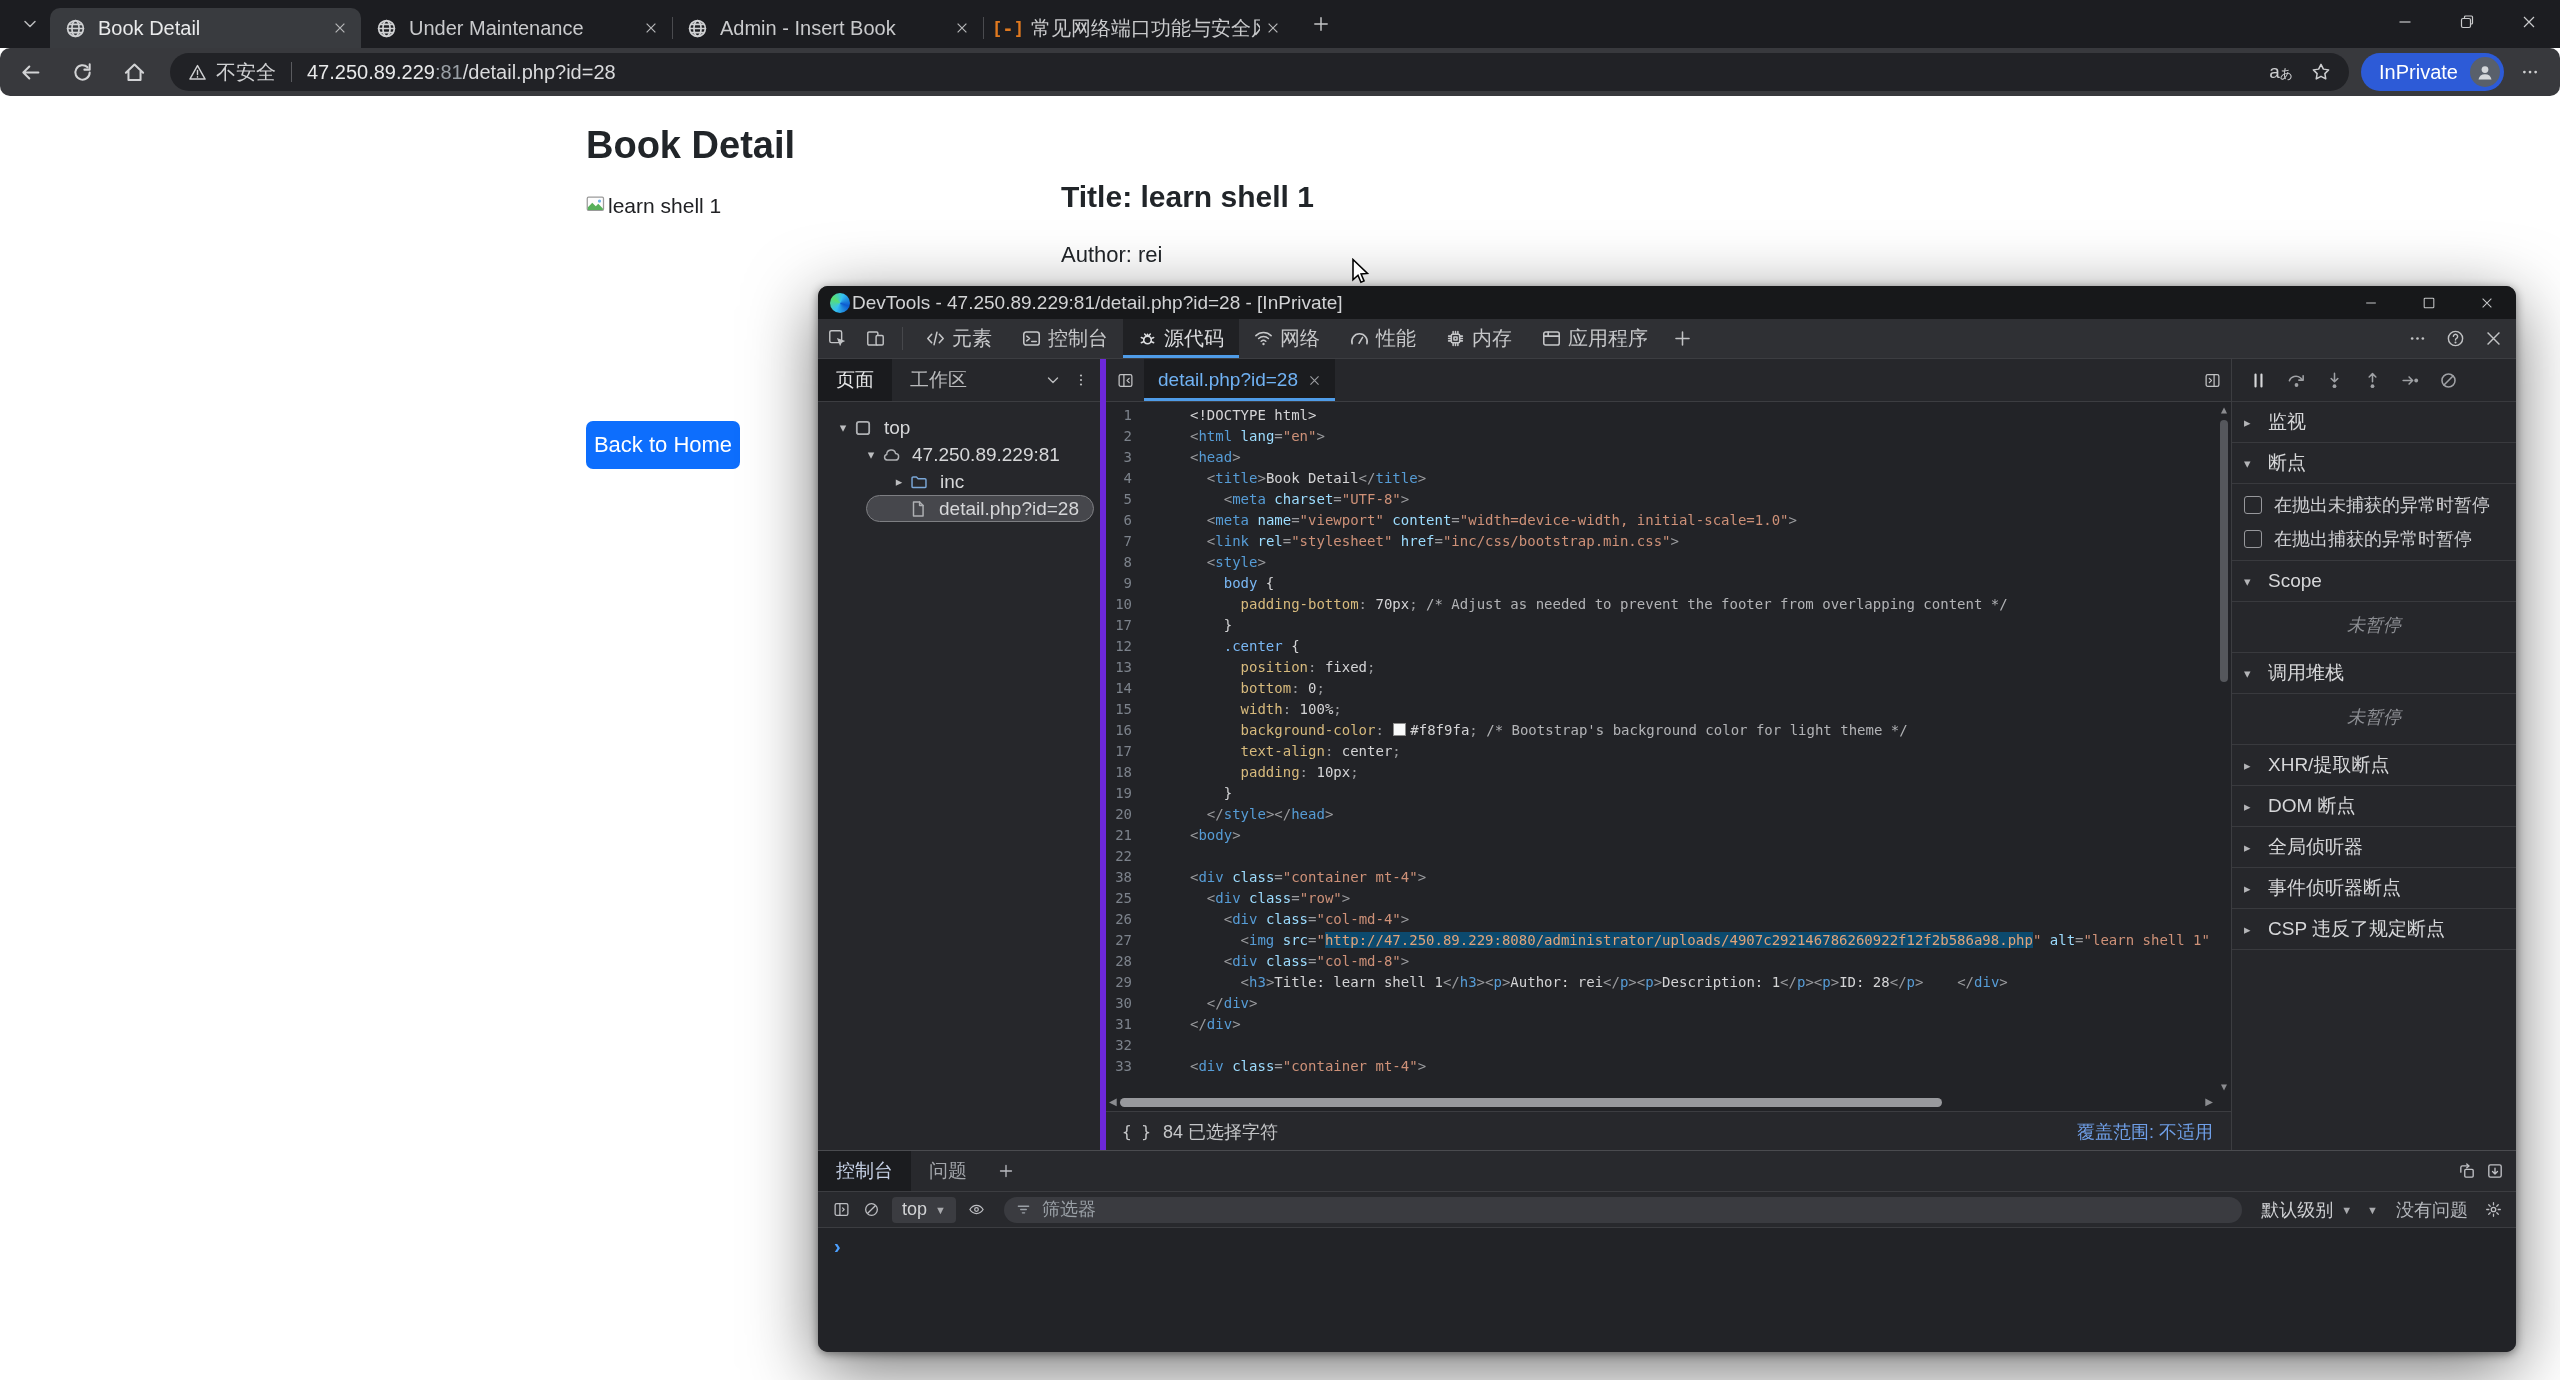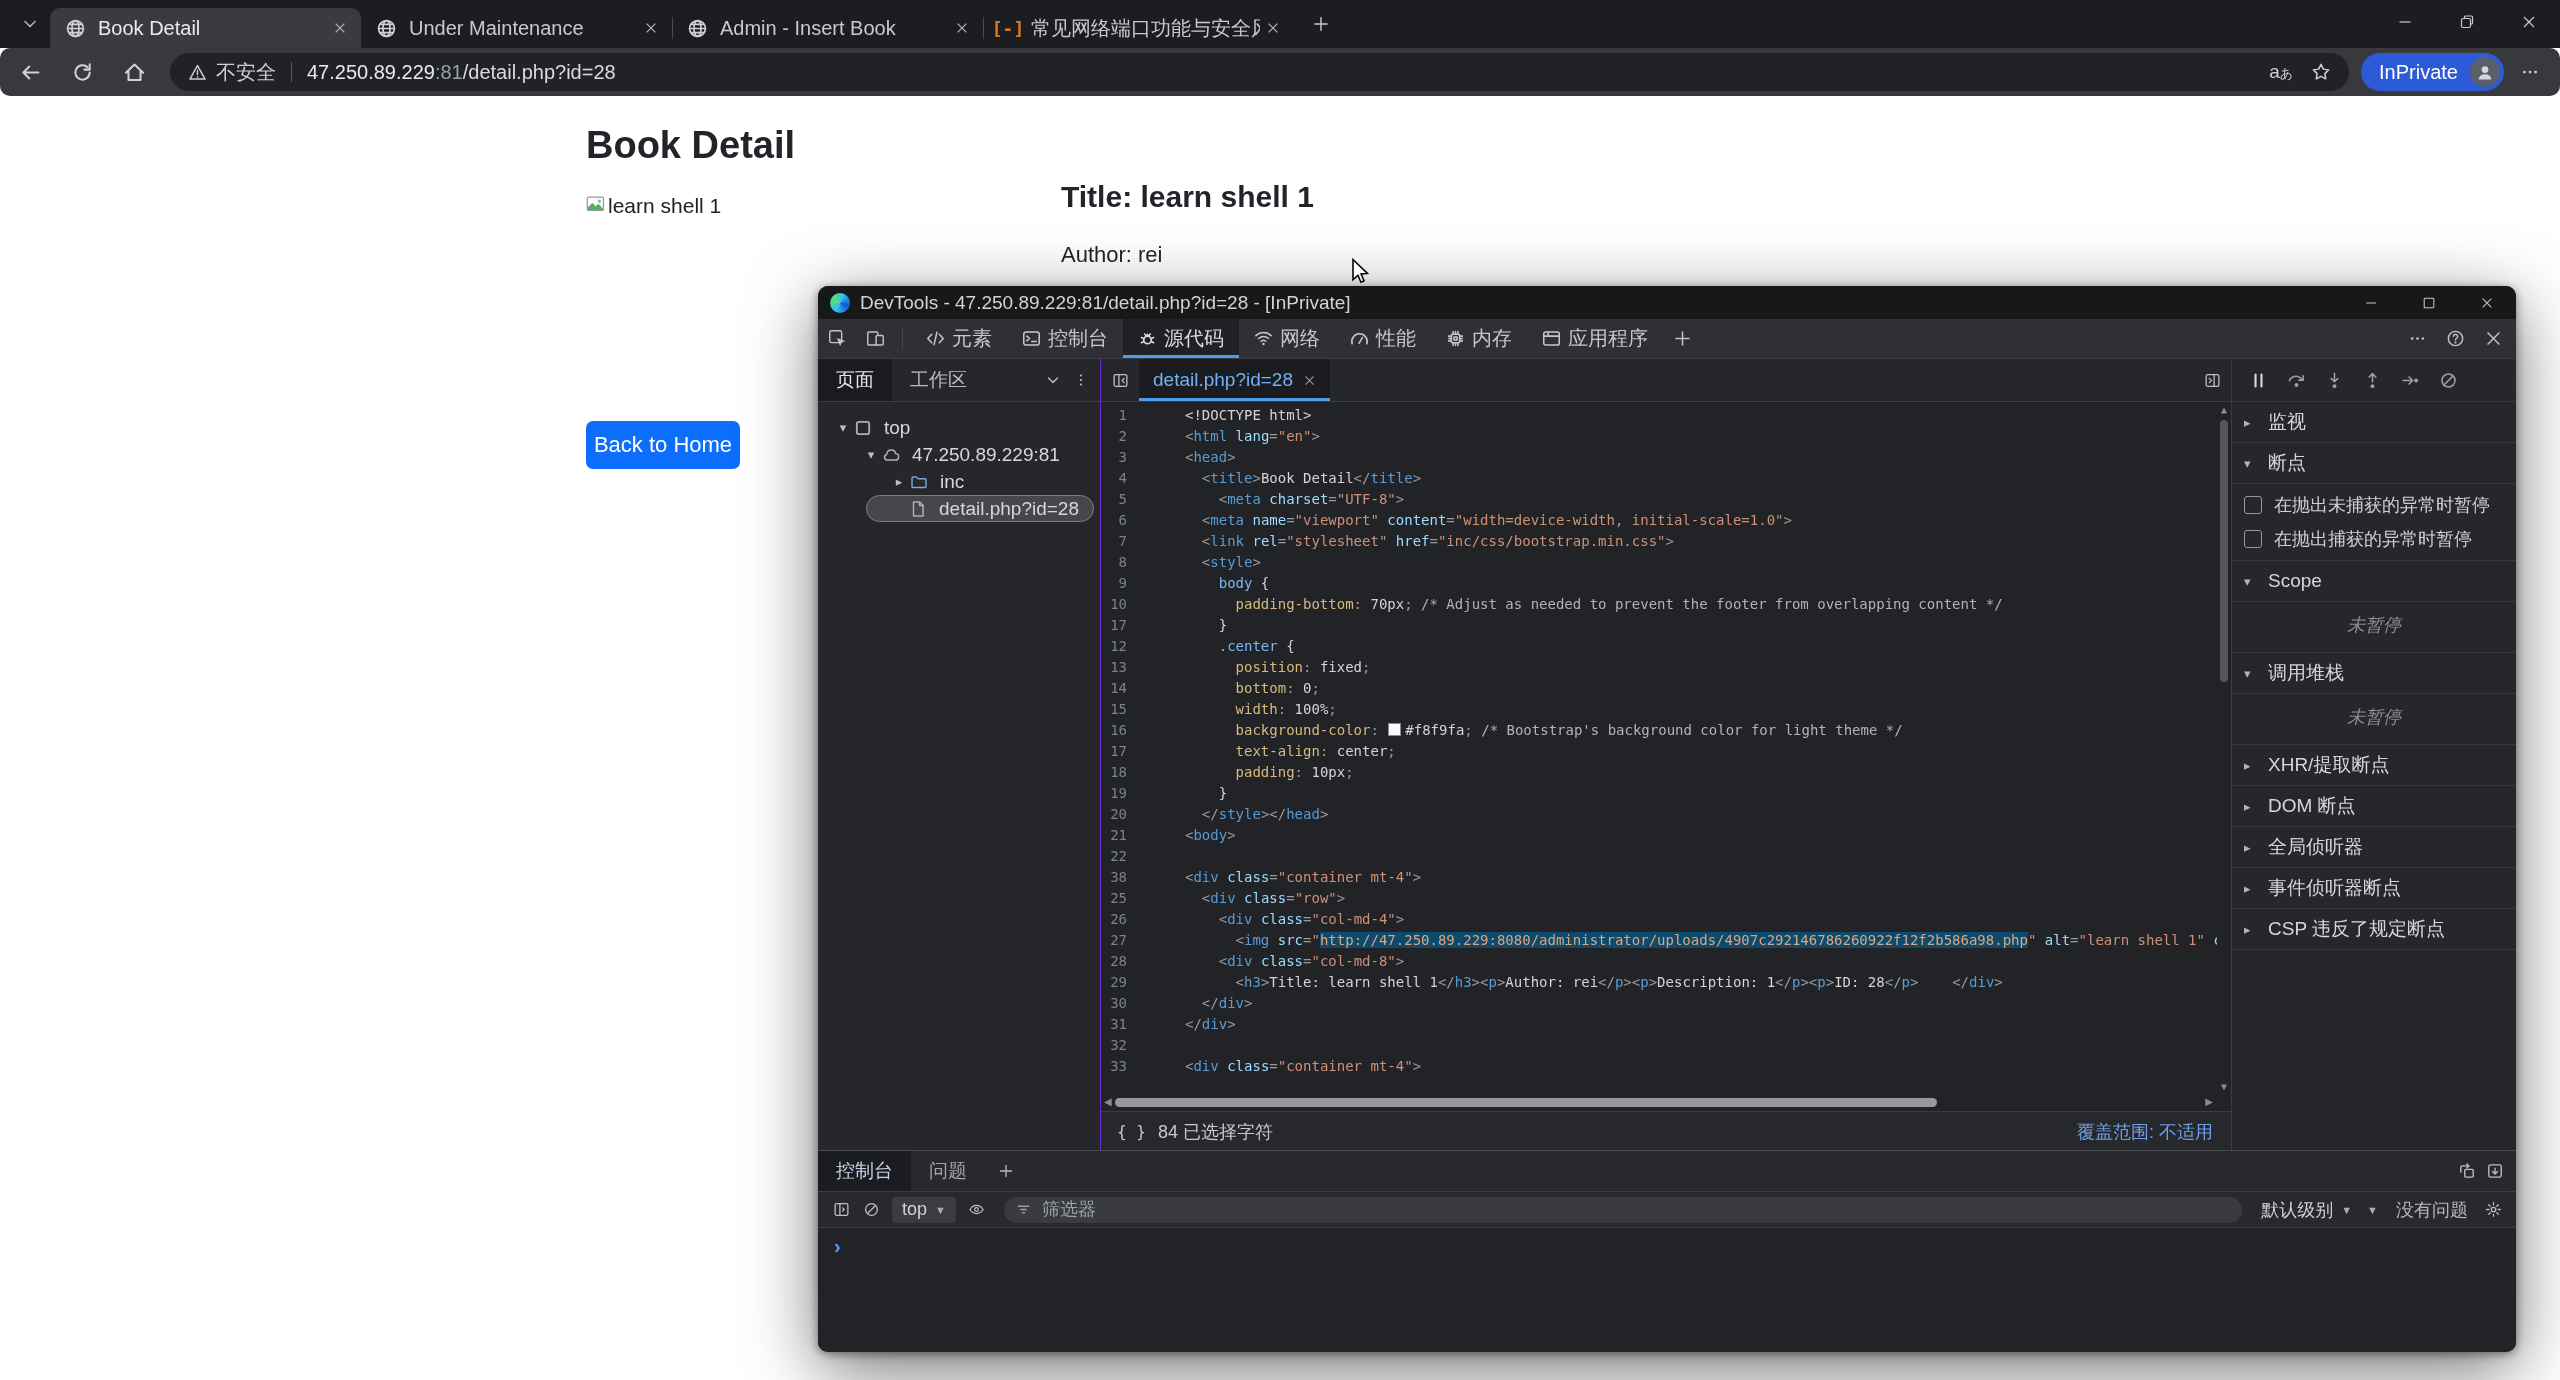--- a/index.html
+++ b/index.html
@@ -50,42 +50,42 @@
   .pg-h2{position:absolute;left:586px;top:28px;font-size:38px;font-weight:bold;}
   .alt-row{position:absolute;left:586px;top:98px;display:flex;align-items:flex-start;gap:2px;font-size:21px;color:#202124;}
   .alt-row svg{width:20px;height:20px}
   .pg-h3{position:absolute;left:1061px;top:84px;font-size:30px;font-weight:bold;}
   .pg-author{position:absolute;left:1061px;top:146px;font-size:22px;}
   .back-btn{position:absolute;left:586px;top:325px;width:154px;height:48px;background:#0d6efd;color:#fff;font-size:22px;border:none;border-radius:7px;font-family:inherit;}
 
   
   .devtools{position:absolute;left:818px;top:286px;width:1698px;height:1066px;background:#242528;border-radius:10px;
             box-shadow:0 18px 70px rgba(0,0,0,.55),0 2px 10px rgba(0,0,0,.45);overflow:hidden;color:#c8c9cb;}
-  .dt-title{height:33px;background:#17181a;display:flex;align-items:center;padding:0 0 0 12px;color:#d2d3d5;font-size:19px;gap:10px;}
+  .dt-title{height:33px;background:#17181a;display:flex;align-items:center;padding:0 0 0 12px;color:#d2d3d5;font-size:19px;gap:2px;}
   .edge-logo{width:20px;height:20px;border-radius:50%;flex:none;
              background:conic-gradient(from 210deg,#35c1f1,#59e06f 95deg,#35c1f1 170deg,#0d5bd0 260deg,#35c1f1);}
   .dt-title-text{white-space:nowrap;overflow:hidden;}
   .dt-title-ctrls{margin-left:auto;display:flex;}
   .dt-tbtn{width:58px;height:33px;display:flex;align-items:center;justify-content:center;color:#c5c6c8;}
   .dt-tbtn svg{width:14px;height:14px}
 
   .dt-toolbar{height:39px;background:#2f3034;border-bottom:1px solid #3c3d41;display:flex;align-items:stretch;}
   .tool-btn{width:38px;display:flex;align-items:center;justify-content:center;color:#c2c3c5;}
   .tool-btn svg{width:19px;height:19px}
   .tool-sep{width:1px;background:#46474b;margin:8px 8px;}
   .pt{display:flex;align-items:center;gap:7px;padding:0 15px;font-size:20px;color:#c6c7c9;position:relative;}
   .pt svg{width:19px;height:19px}
   .pt.active{background:#202124;color:#dcdddf;}
   .pt.active::after{content:"";position:absolute;left:0;right:0;bottom:0;height:3px;background:#4f9ce8;}
   .dt-tb-right{margin-left:auto;display:flex;align-items:center;padding-right:4px;}
 
   .dt-main{position:absolute;top:73px;left:0;width:1698px;height:792px;display:flex;}
 
   
-  .dt-nav{width:282px;flex:none;border-right:1px solid #6d28d9;background:#26272b;display:flex;flex-direction:column;}
+  .dt-nav{width:282px;flex:none;border-right:6px solid #6d28d9;background:#26272b;display:flex;flex-direction:column;}
   .nav-tabs{height:42px;border-bottom:1px solid #3c3d41;display:flex;align-items:stretch;font-size:19px;flex:none;}
   .nav-tab{padding:0 18px;display:flex;align-items:center;color:#b9babc;}
   .nav-tab.active{background:#1a1b1e;color:#e6e7e8;}
   .nav-tabs-icons{margin-left:auto;display:flex;align-items:center;color:#b9babc;gap:2px;padding-right:6px;}
   .nav-tabs-icons span{width:26px;height:26px;display:flex;align-items:center;justify-content:center;}
   .nav-tabs-icons svg{width:16px;height:16px}
   .tree{padding-top:12px;}
   .trow{height:27px;display:flex;align-items:center;font-size:19px;color:#d6d7d9;box-sizing:border-box;}
   .texp{width:22px;flex:none;text-align:center;color:#bcbdbf;font-size:13px;}
   .tico{width:20px;height:18px;margin-right:10px;flex:none;color:#aeb0b3;}

